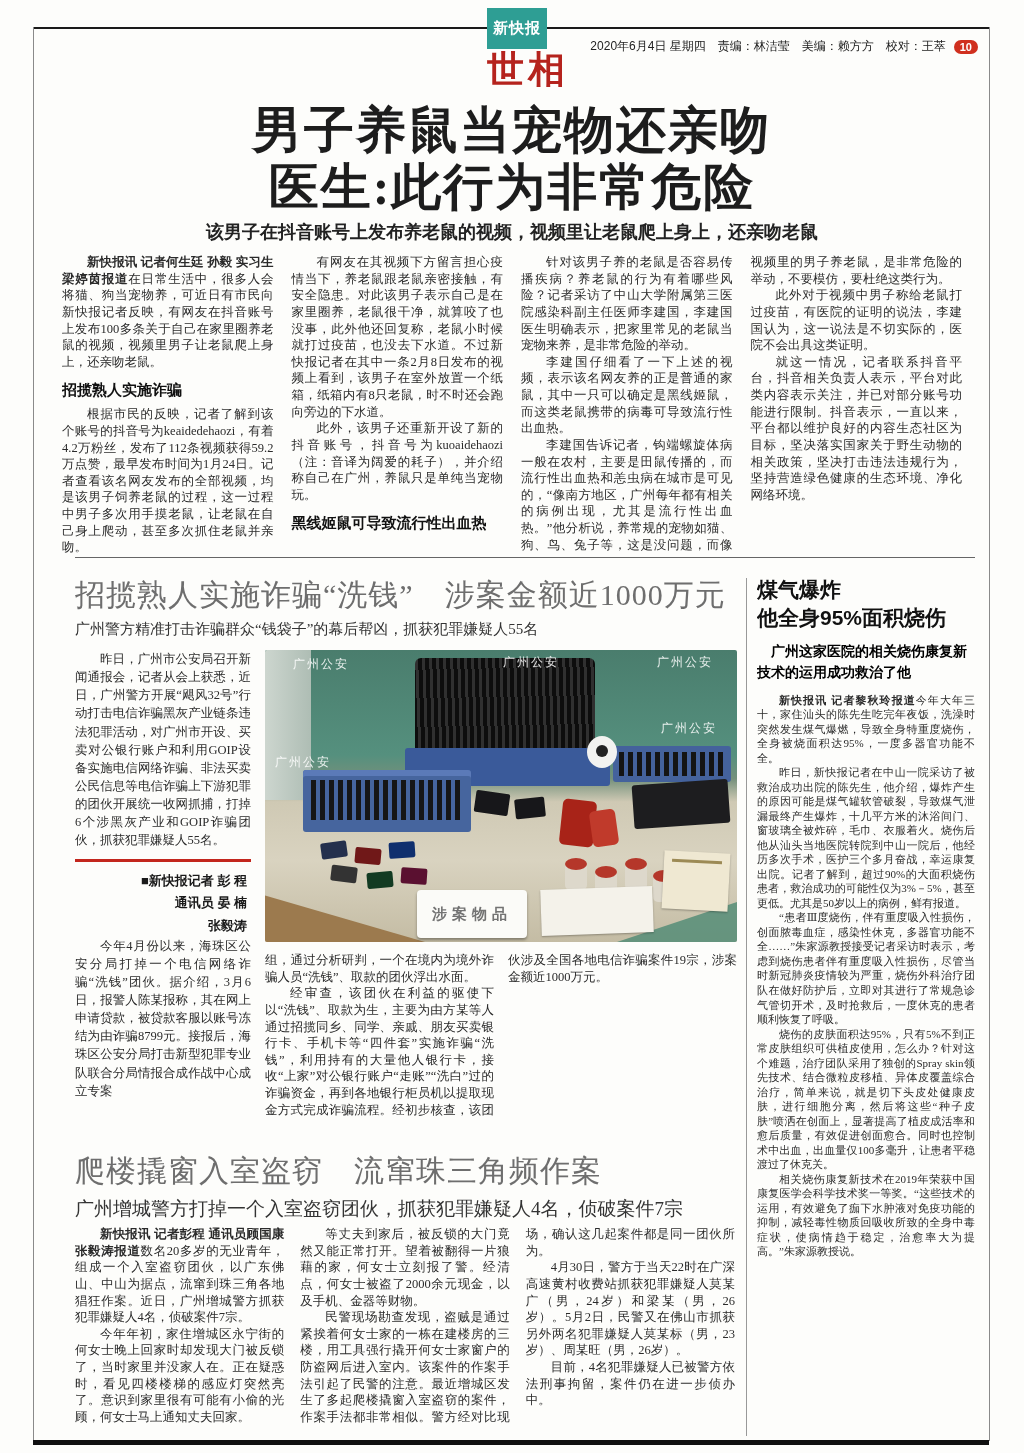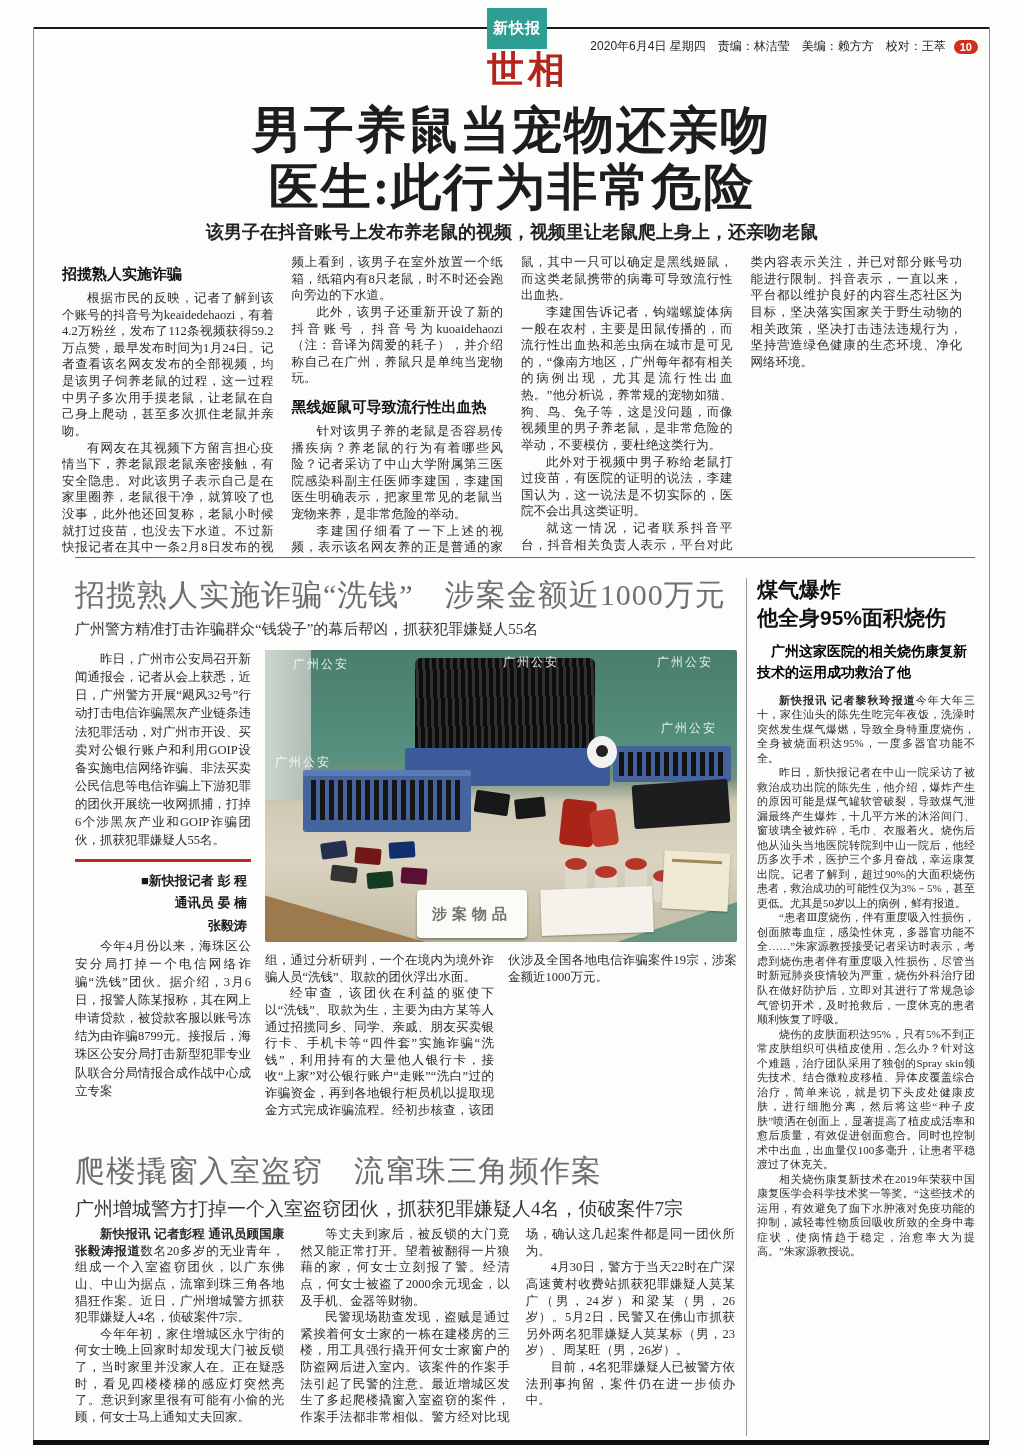--- a/index.html
+++ b/index.html
@@ -127,20 +127,21 @@
     <div class="section-title">世相</div>
   </div>
 
   <div class="h1">
     <div>男子养鼠当宠物还亲吻</div>
     <div>医生:此行为非常危险</div>
   </div>
   <div class="deck-main">该男子在抖音账号上发布养老鼠的视频，视频里让老鼠爬上身上，还亲吻老鼠</div>
 
   <div class="mouse-body">
+    <p class="para indent"><b class="lead">新快报讯 记者何生廷 孙毅 实习生梁婷茵报道</b><span>在日常生活中，很多人会将猫、狗当宠物养，可近日有市民向新快报记者反映，有网友在抖音账号上发布100多条关于自己在家里圈养老鼠的视频，视频里男子让老鼠爬上身上，还亲吻老鼠。</span></p>
     <h4 class="subhead">招揽熟人实施诈骗</h4>
     <p class="para indent">根据市民的反映，记者了解到该个账号的抖音号为keaidedehaozi，有着4.2万粉丝，发布了112条视频获得59.2万点赞，最早发布时间为1月24日。记者查看该名网友发布的全部视频，均是该男子饲养老鼠的过程，这一过程中男子多次用手摸老鼠，让老鼠在自己身上爬动，甚至多次抓住老鼠并亲吻。</p>
     <p class="para indent">有网友在其视频下方留言担心疫情当下，养老鼠跟老鼠亲密接触，有安全隐患。对此该男子表示自己是在家里圈养，老鼠很干净，就算咬了也没事，此外他还回复称，老鼠小时候就打过疫苗，也没去下水道。不过新快报记者在其中一条2月8日发布的视频上看到，该男子在室外放置一个纸箱，纸箱内有8只老鼠，时不时还会跑向旁边的下水道。</p>
     <p class="para indent">此外，该男子还重新开设了新的抖音账号，抖音号为kuoaidehaozi（注：音译为阔爱的耗子），并介绍称自己在广州，养鼠只是单纯当宠物玩。</p>
     <h4 class="subhead">黑线姬鼠可导致流行性出血热</h4>
     <p class="para indent">针对该男子养的老鼠是否容易传播疾病？养老鼠的行为有着哪些风险？记者采访了中山大学附属第三医院感染科副主任医师李建国，李建国医生明确表示，把家里常见的老鼠当宠物来养，是非常危险的举动。</p>
     <p class="para indent">李建国仔细看了一下上述的视频，表示该名网友养的正是普通的家鼠，其中一只可以确定是黑线姬鼠，而这类老鼠携带的病毒可导致流行性出血热。</p>
     <p class="para indent">李建国告诉记者，钩端螺旋体病一般在农村，主要是田鼠传播的，而流行性出血热和恙虫病在城市是可见的，“像南方地区，广州每年都有相关的病例出现，尤其是流行性出血热。”他分析说，养常规的宠物如猫、狗、鸟、兔子等，这是没问题，而像视频里的男子养老鼠，是非常危险的举动，不要模仿，要杜绝这类行为。</p>
     <p class="para indent">此外对于视频中男子称给老鼠打过疫苗，有医院的证明的说法，李建国认为，这一说法是不切实际的，医院不会出具这类证明。</p>
     <p class="para indent">就这一情况，记者联系抖音平台，抖音相关负责人表示，平台对此类内容表示关注，并已对部分账号功能进行限制。抖音表示，一直以来，平台都以维护良好的内容生态社区为目标，坚决落实国家关于野生动物的相关政策，坚决打击违法违规行为，坚持营造绿色健康的生态环境、净化网络环境。</p>

